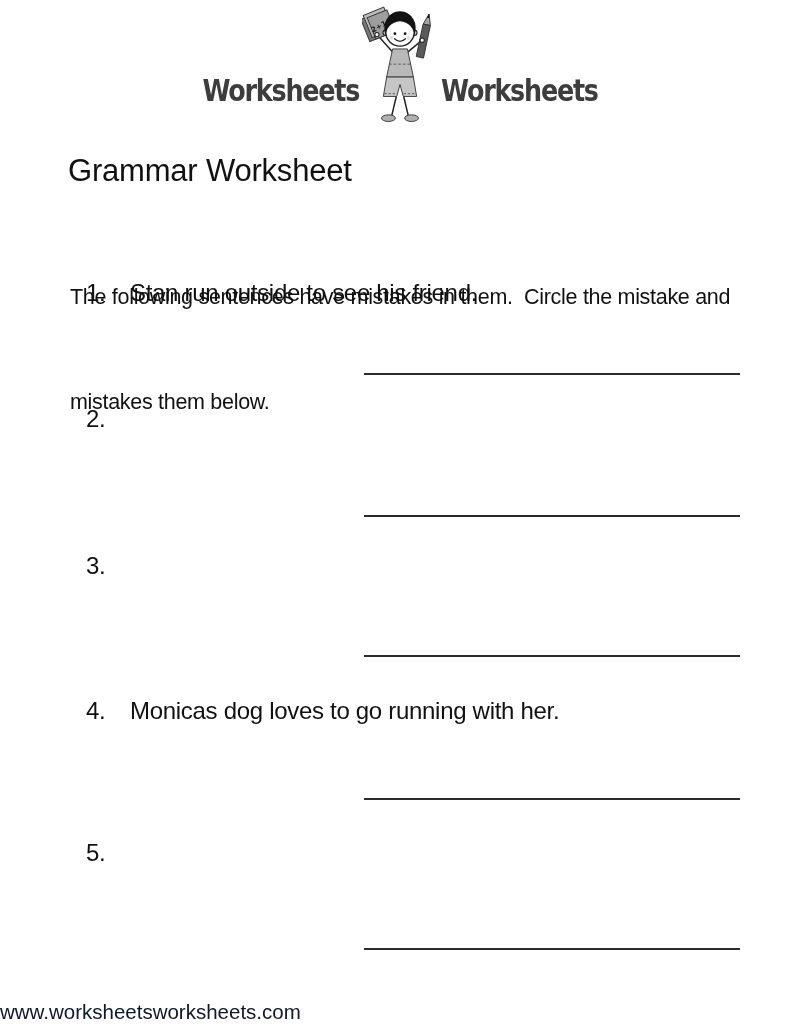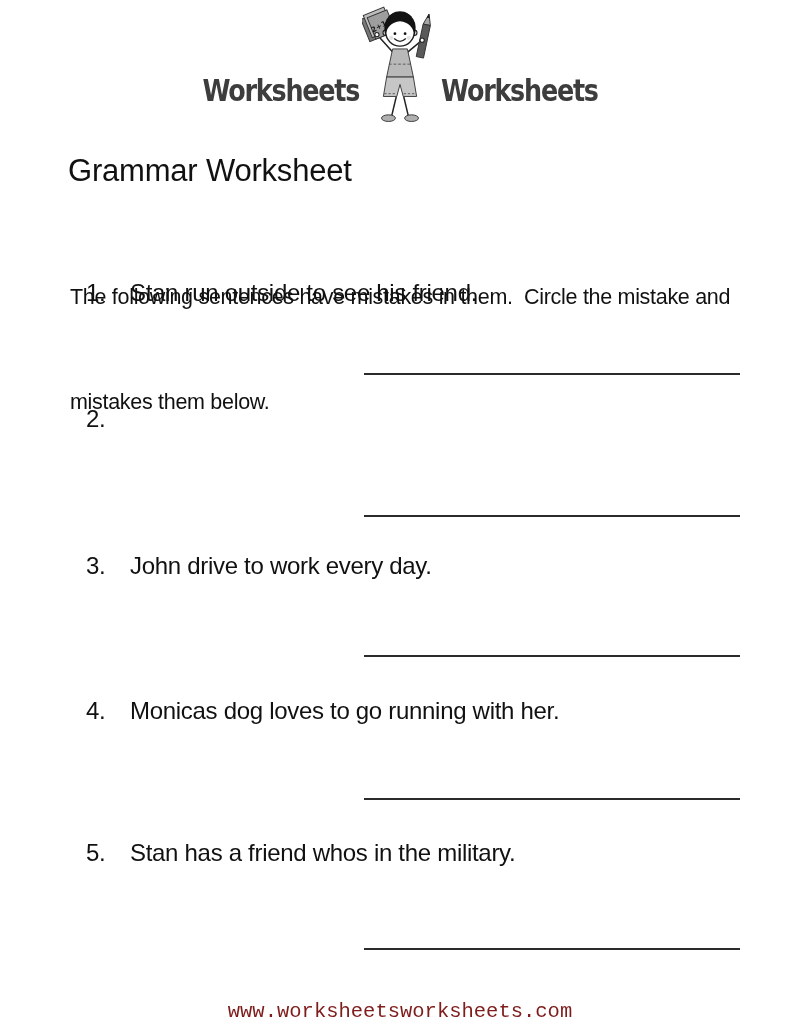--- a/index.html
+++ b/index.html
@@ -60,21 +60,21 @@
   }
   .item .num { width:44px; flex:0 0 44px; }
   .answer-line {
     position:absolute; left:364px; width:376px; height:0;
     border-top:2px solid #2b2b2b;
   }
 
   
   .footer {
     position:absolute; top:1000px; left:0; right:0;
-    text-align:center; font-size:20.5px; color:#7f1d1d;font-family:Liberation Mono, monospace;
+    font-size:20.5px; color:#0f172a;
   }
 </style>
 </head>
 <body>
 
 <div class="page">
 
   <div class="logo-row">
     <div class="logo-text left">Worksheets</div>
 
@@ -145,31 +145,29 @@
   </div>
   <div class="answer-line" style="top:373px"></div>
 
   <div class="item" style="top:404px">
     <span class="num">2.</span>
   </div>
   <div class="answer-line" style="top:515px"></div>
 
   <div class="item" style="top:551px">
     <span class="num">3.</span>
-    <span class="sentence">John drive to work every day.</span>
   </div>
   <div class="answer-line" style="top:655px"></div>
 
   <div class="item" style="top:696px">
     <span class="num">4.</span>
     <span class="sentence">Monicas dog loves to go running with her.</span>
   </div>
   <div class="answer-line" style="top:798px"></div>
 
   <div class="item" style="top:838px">
     <span class="num">5.</span>
-    <span class="sentence">Stan has a friend whos in the military.</span>
   </div>
   <div class="answer-line" style="top:948px"></div>
 
   <div class="footer">www.worksheetsworksheets.com</div>
 
 </div>
 
 </body></html>

